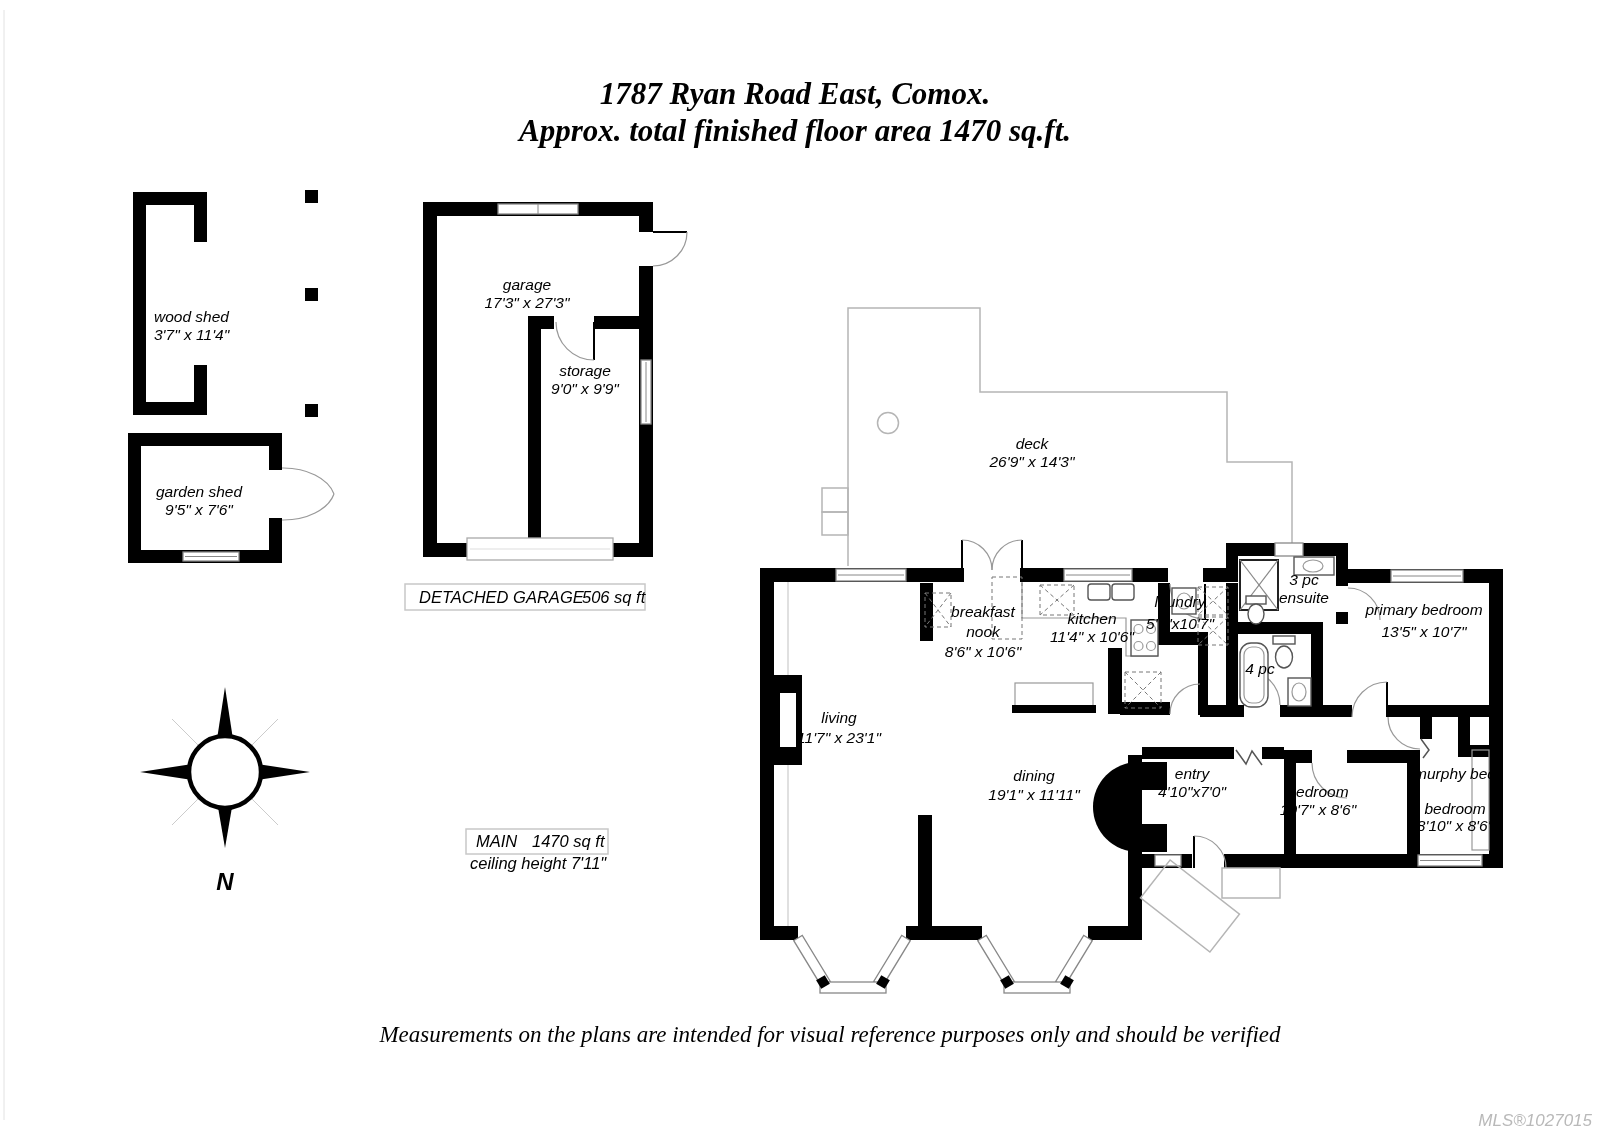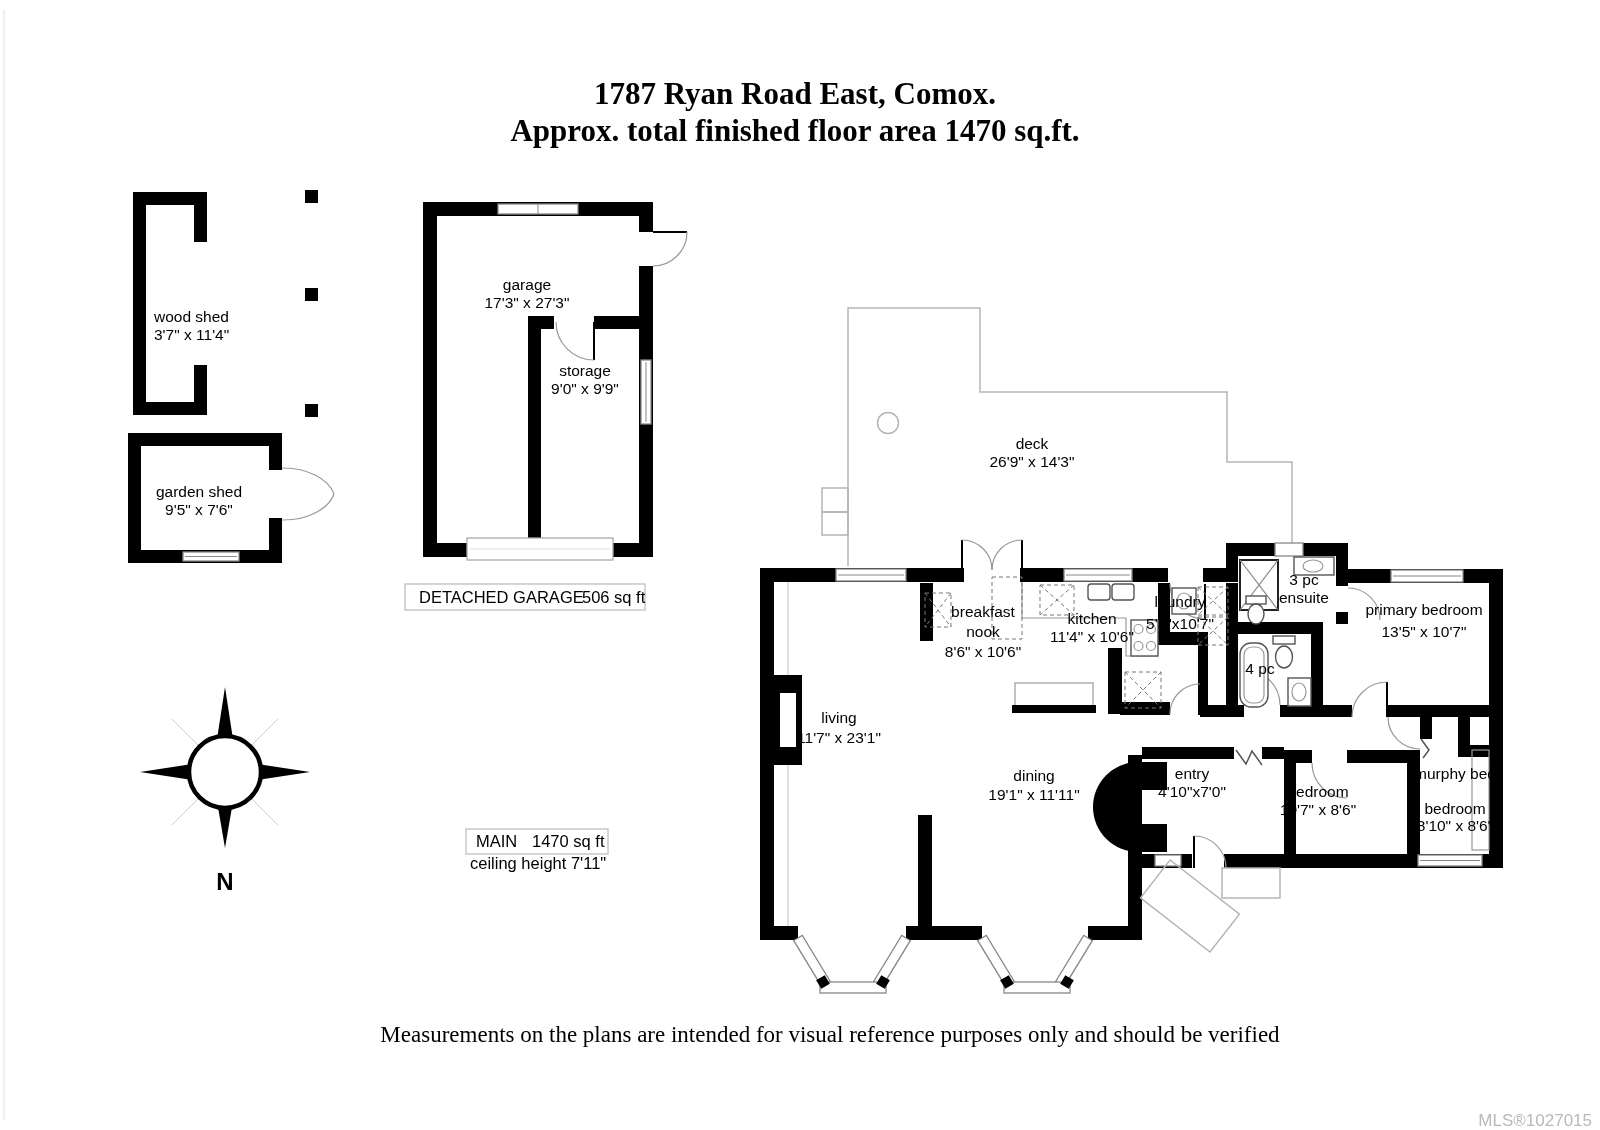--- a/index.html
+++ b/index.html
@@ -1,17 +1,17 @@
 <!DOCTYPE html>
 <html><head>
 <meta charset="utf-8">
 <style>
   html,body{margin:0;padding:0;background:#fff;}
   #page{position:relative;width:1600px;height:1130px;background:#ffffff;overflow:hidden;
-        font-family:"Liberation Sans", sans-serif;}
+        font-family:"Liberation Sans", sans-serif;font-style:italic;}
   svg{position:absolute;left:0;top:0;}
   text{fill:#000;}
   .title{font-family:"Liberation Serif", serif;font-weight:bold;font-size:31px;}
   .disc{font-family:"Liberation Serif", serif;font-size:23px;}
   .lbl{font-size:15.5px;}
   .box-lbl{font-size:16.5px;}
   .mls{font-size:17px;fill:#b9b9b9;}
   .north{font-size:24px;font-weight:bold;}
   .wall{fill:#000;}
   .win{fill:#fff;stroke:#888;stroke-width:1.3;}

